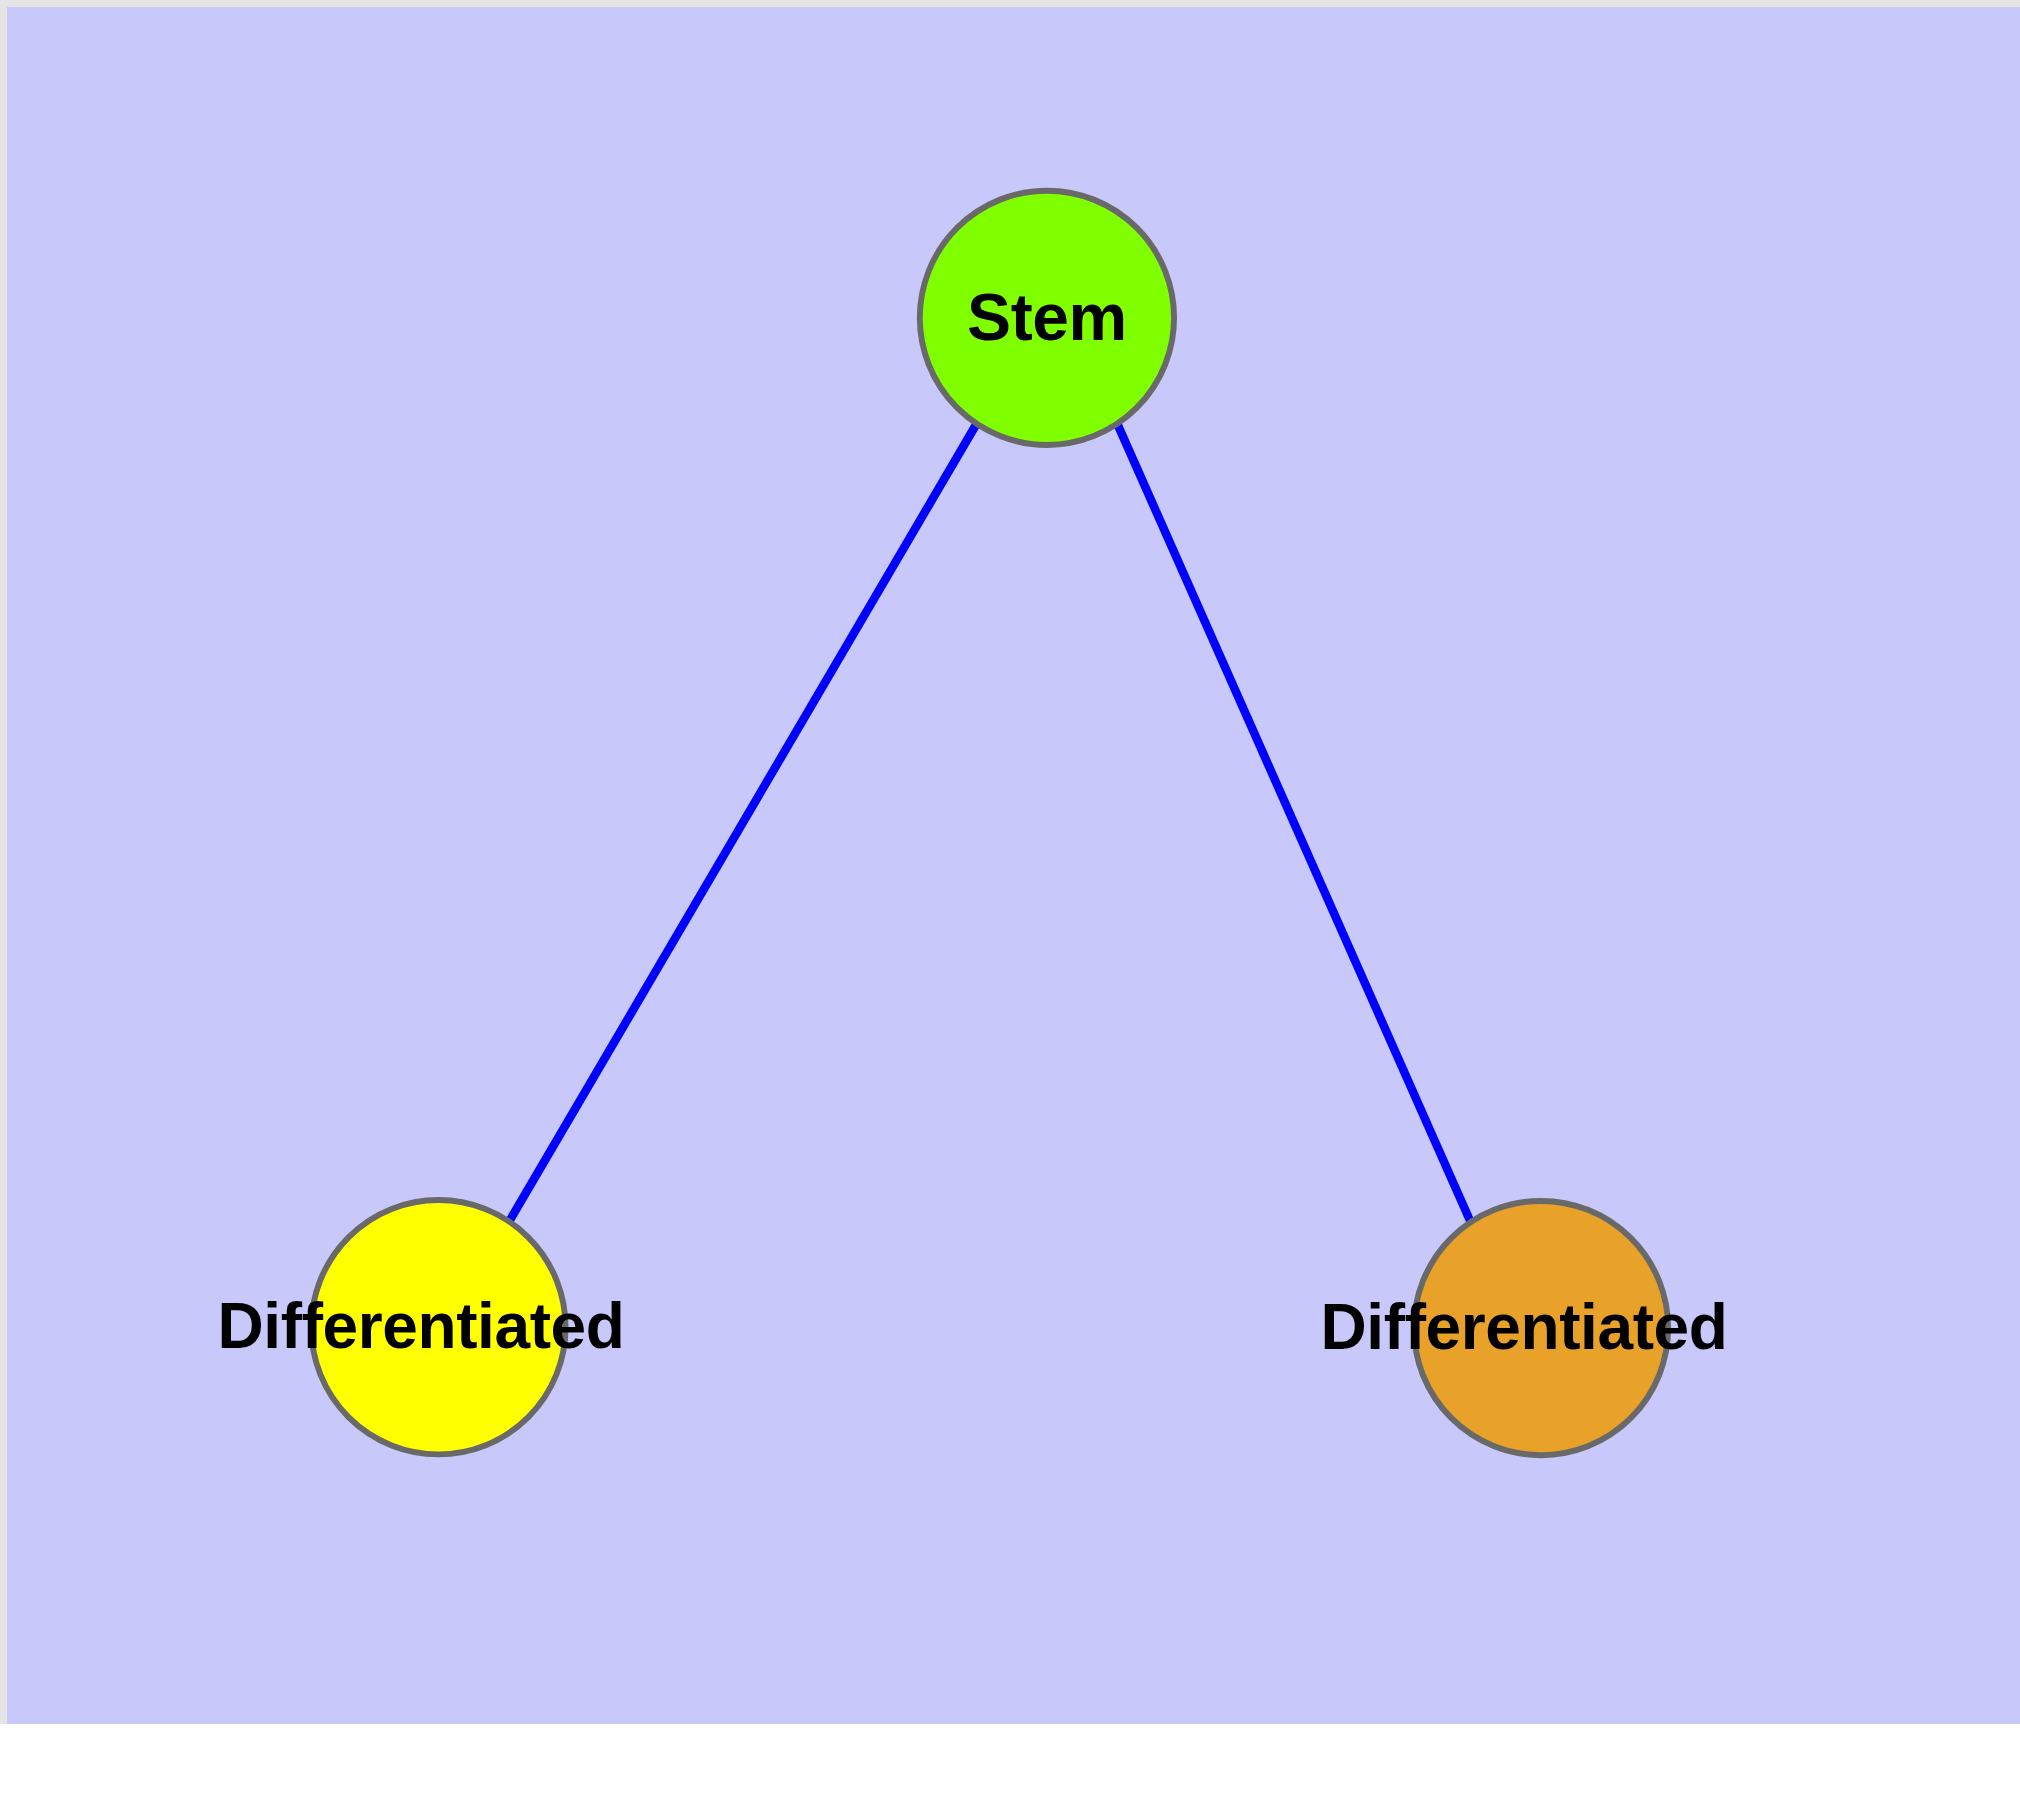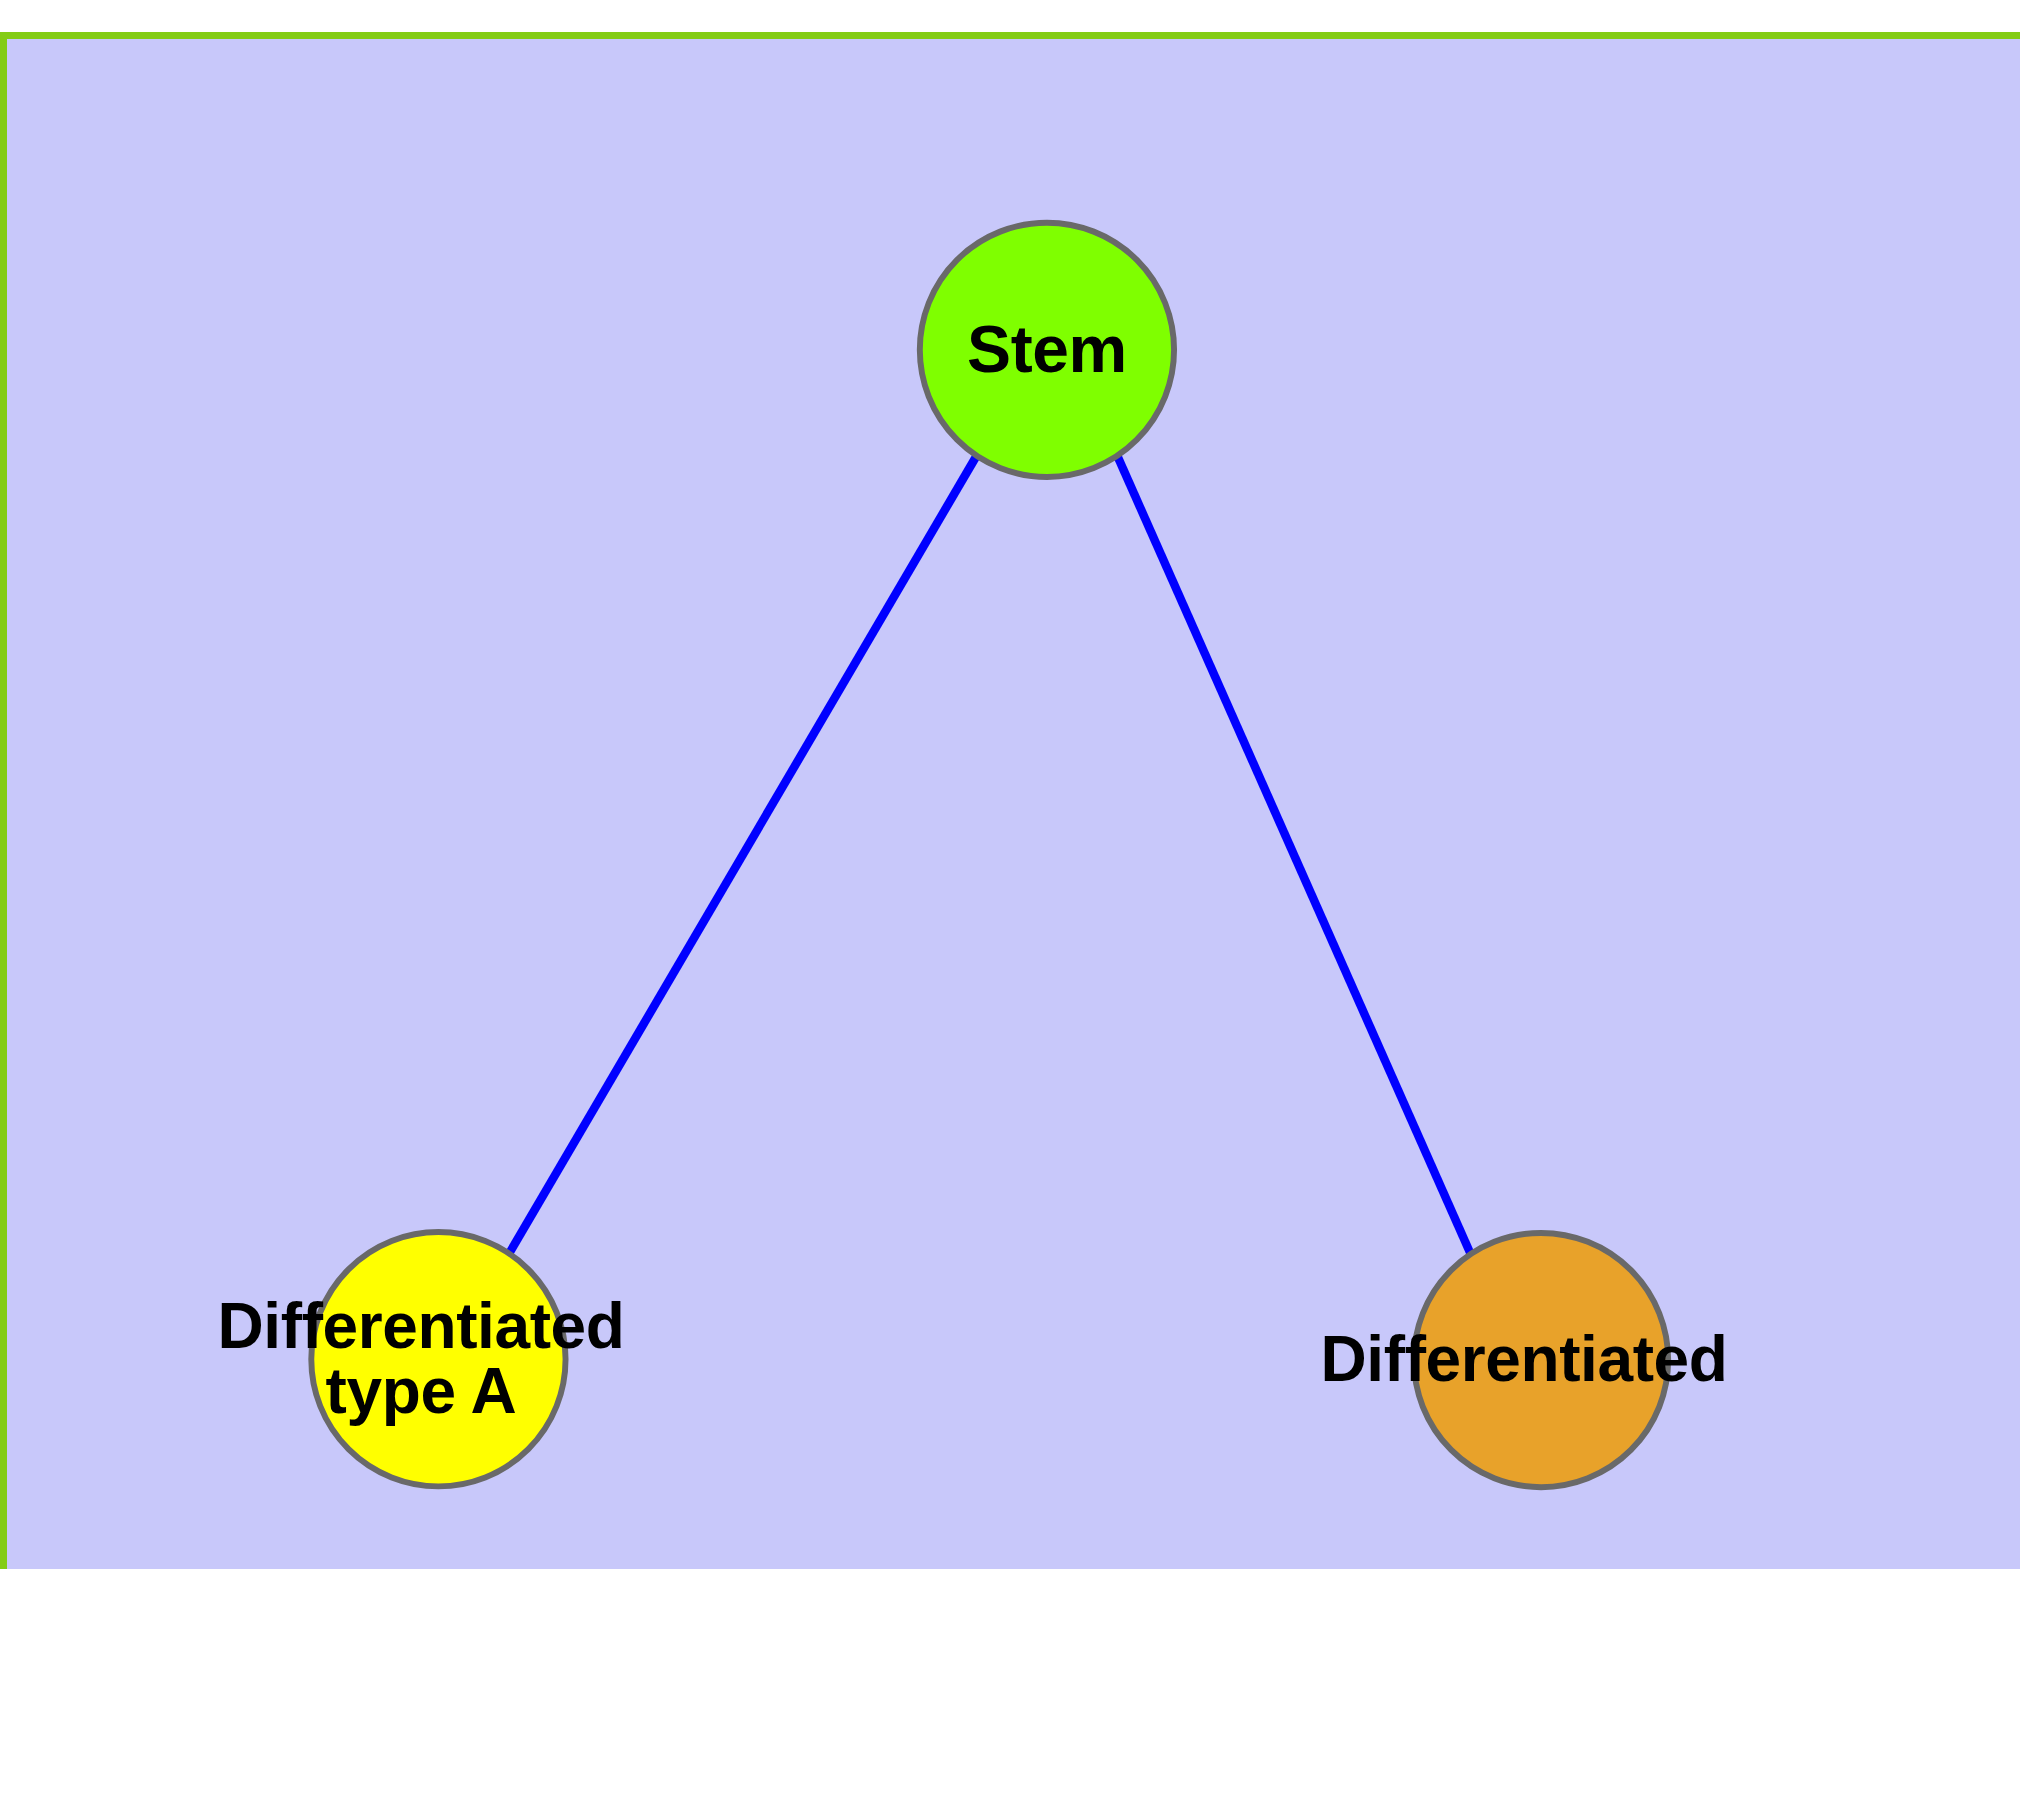--- a/index.html
+++ b/index.html
@@ -4,25 +4,24 @@
 <title>Cell Differentiation Graph</title>
 <style>
   html, body {
     margin: 0;
     padding: 0;
     background: #ffffff;
   }
   #canvas {
     position: relative;
     width: 2021px;
-    height: 1537px;
-    background: #84cc16;
+    height: 1724px;
+    background: #e5e5e5;
     overflow: hidden;
     font-family: "Liberation Sans", "DejaVu Sans", sans-serif;
-    margin-top: 32px;
   }
   #plot-area {
     position: absolute;
     left: 6.8px;
     top: 6.8px;
     width: 2014px;
     height: 1805px;
     background: #c8c8fa;
   }
   #graph-svg {
@@ -92,21 +91,20 @@
       <circle class="node-circle" cx="1818" cy="1567" r="150" fill="#e8a22a" stroke="#696969"></circle>
     </g>
   </svg>
 
   <div class="node-label label-stem">
     <span class="label-line">Stem</span>
   </div>
 
   <div class="node-label label-type-a">
     <span class="label-line">Differentiated</span>
-    <span class="label-line">type A</span>
   </div>
 
   <div class="node-label label-type-b">
     <span class="label-line">Differentiated</span>
   </div>
 
 </div>
 
 
 </body></html>

